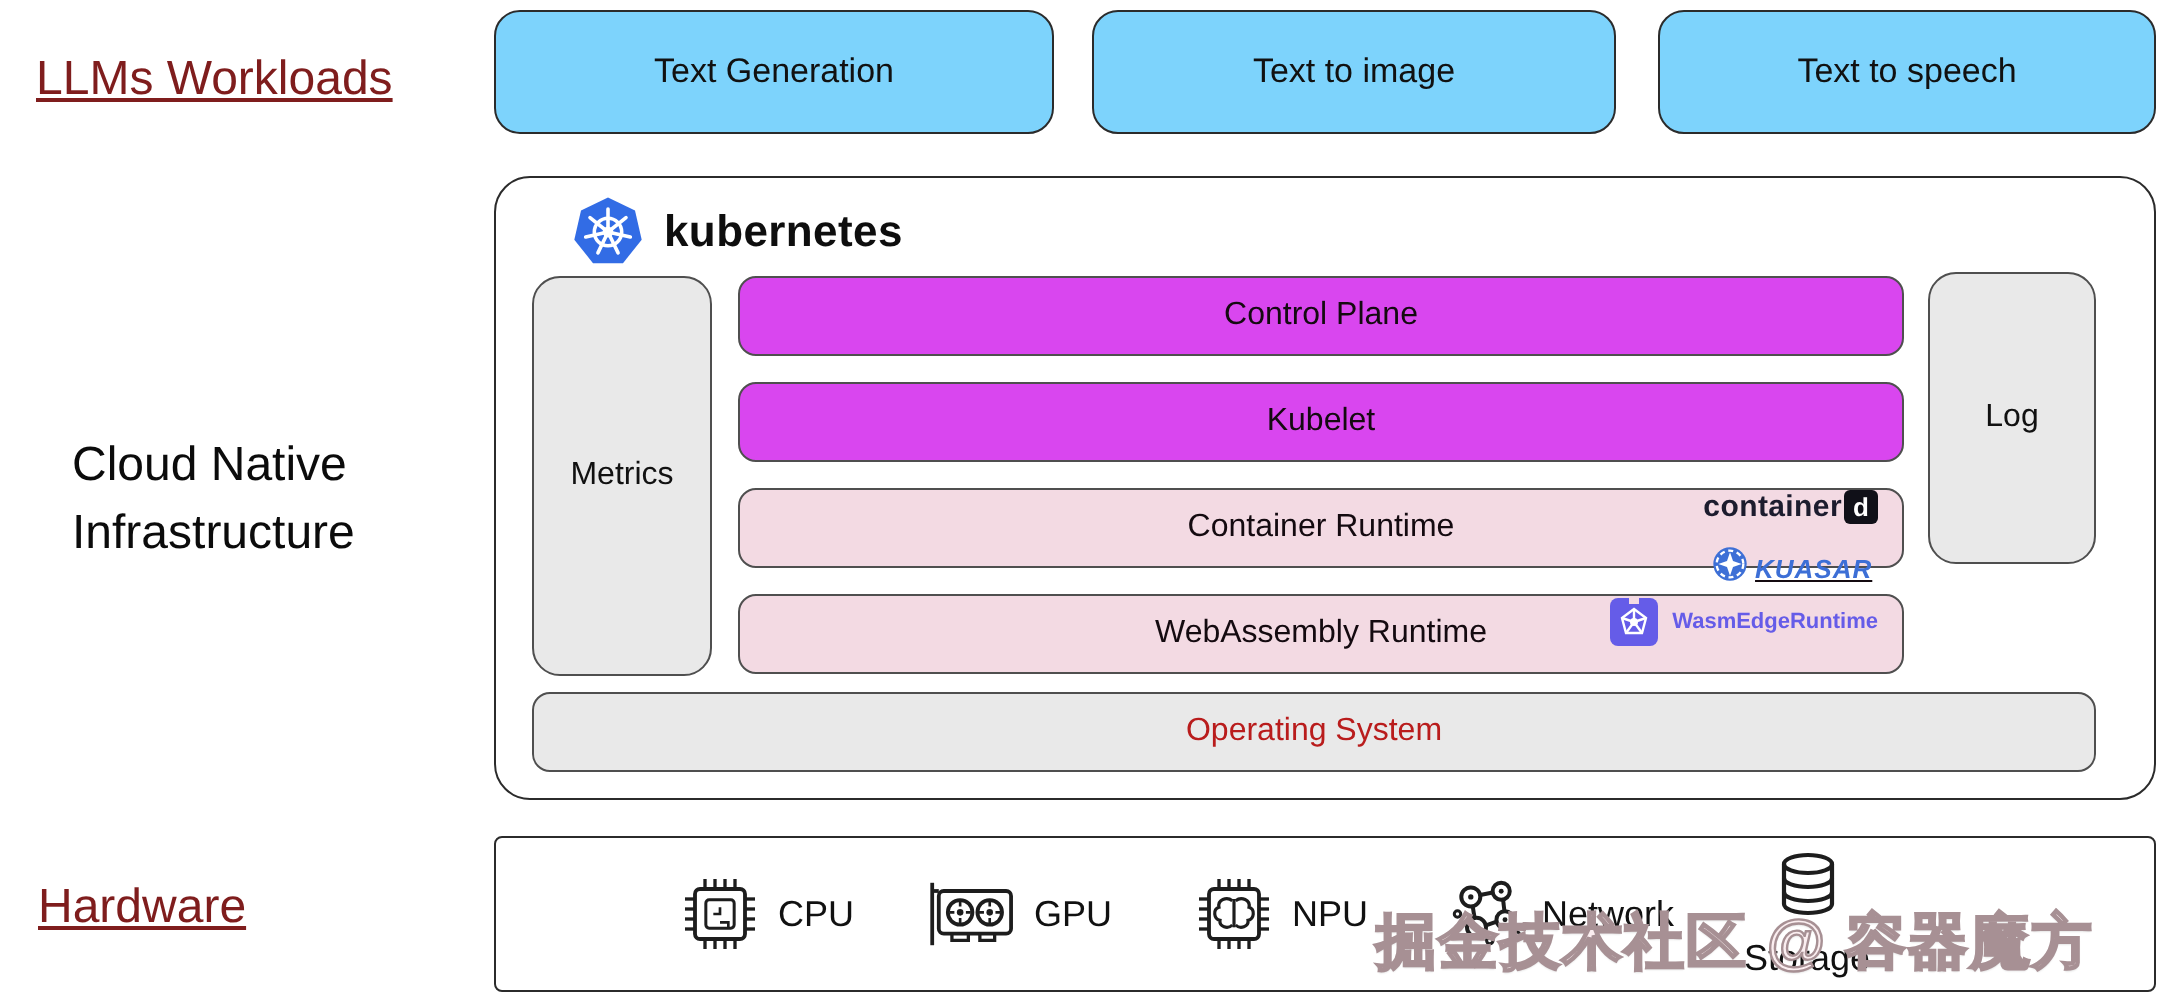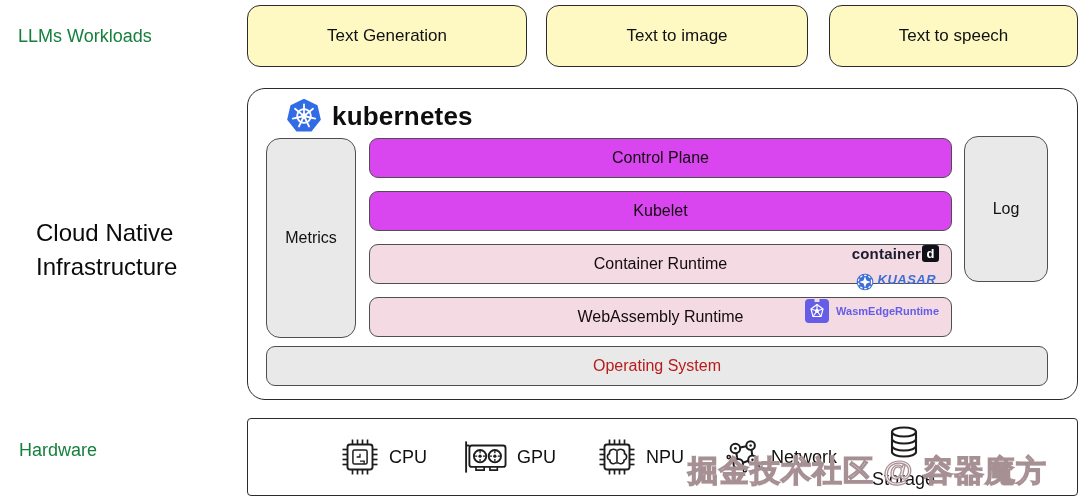--- a/index.html
+++ b/index.html
@@ -1,53 +1,53 @@
 <!DOCTYPE html>
 <html><head>
 <meta charset="utf-8">
 <style>
   * { margin:0; padding:0; box-sizing:border-box; }
   body { font-family:"Liberation Sans", sans-serif; background:#fff; }
   .canvas { position:relative; width:1080px; height:501px; background:#fff; overflow:hidden; }
 
-  .row-label { position:absolute; font-size:18px; color:#15803d; }
-
-  
-  .wbox { position:absolute; top:5px; height:62px; background:#fef9c3;
+  .row-label { position:absolute; font-size:24px; color:#7f1d1d;text-decoration:underline; }
+
+  
+  .wbox { position:absolute; top:5px; height:62px; background:#7dd3fc;
           border:1.6px solid #2b2b2b; border-radius:13px;
           display:flex; align-items:center; justify-content:center;
           font-size:17px; color:#111; }
 
   
   .infra-label { position:absolute; left:36px; top:216px; font-size:24px; color:#0b0b0b; line-height:34px; }
   .infra-box { position:absolute; left:247px; top:88px; width:831px; height:312px;
                background:#fff; border:1.6px solid #2b2b2b; border-radius:18px; }
   .k8s-header { position:absolute; left:38px; top:7px; height:40px; display:flex; align-items:center; gap:10px; }
-  .k8s-name { font-size:26px; font-weight:700; color:#0e0e0e; letter-spacing:0.2px; }
+  .k8s-name { font-size:22px; font-weight:700; color:#0e0e0e; letter-spacing:0.2px; }
 
   .side-box { position:absolute; background:#e9e9e9; border:1.3px solid #4f4f4f; border-radius:14px;
               display:flex; align-items:center; justify-content:center; font-size:16px; color:#111; }
   .metrics { left:18px; top:49px; width:90px; height:200px; }
   .log     { left:716px; top:47px; width:84px; height:146px; }
 
   .layer { position:absolute; left:121px; width:583px; height:40px;
            border:1.3px solid #4f4f4f; border-radius:9px;
            display:flex; align-items:center; justify-content:center;
            font-size:16px; color:#140a10; }
   .gray { background:#d946ef; }
   .pink { background:#f3dae3; }
   .layer-logos { position:absolute; right:12px; top:0; height:100%;
                  display:flex; align-items:center; gap:10px;flex-direction:column; }
 
   .ctd { display:flex; align-items:center; }
   .ctd-text { font-size:15px; font-weight:700; color:#1c1c2e; letter-spacing:0.2px; }
   .ctd-d { width:17px; height:17px; margin-left:1px; background:#101018; color:#fff;
            border-radius:3px; display:flex; align-items:center; justify-content:center;
            font-size:13px; font-weight:700; }
-  .kuasar { display:flex; align-items:flex-start; gap:3px; }
+  .kuasar { display:flex; align-items:flex-end; gap:3px;text-decoration:underline; }
   .kuasar-text { font-size:13px; font-weight:800; font-style:italic; color:#3d6fd6; letter-spacing:0.5px; }
   .wasmedge { display:flex; align-items:center; gap:6px; }
   .wasmedge-text { font-size:11px; font-weight:700; color:#655ce8; }
 
   .os-bar { position:absolute; left:18px; top:257px; width:782px; height:40px;
             background:#e9e9e9; border:1.3px solid #4f4f4f; border-radius:9px;
             display:flex; align-items:center; justify-content:center; font-size:16px; color:#b91c1c; }
 
   
   .hw-box { position:absolute; left:247px; top:418px; width:831px; height:78px;

